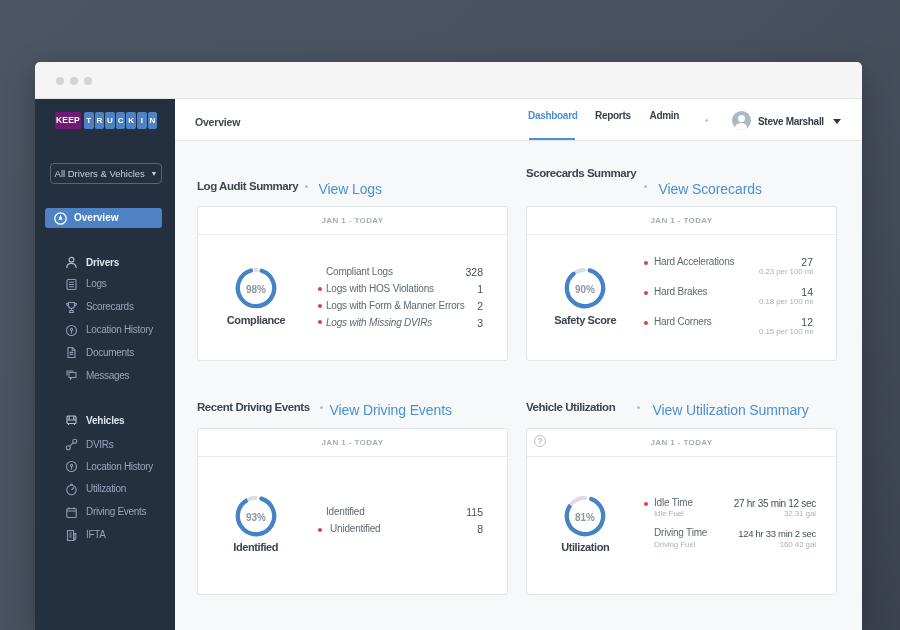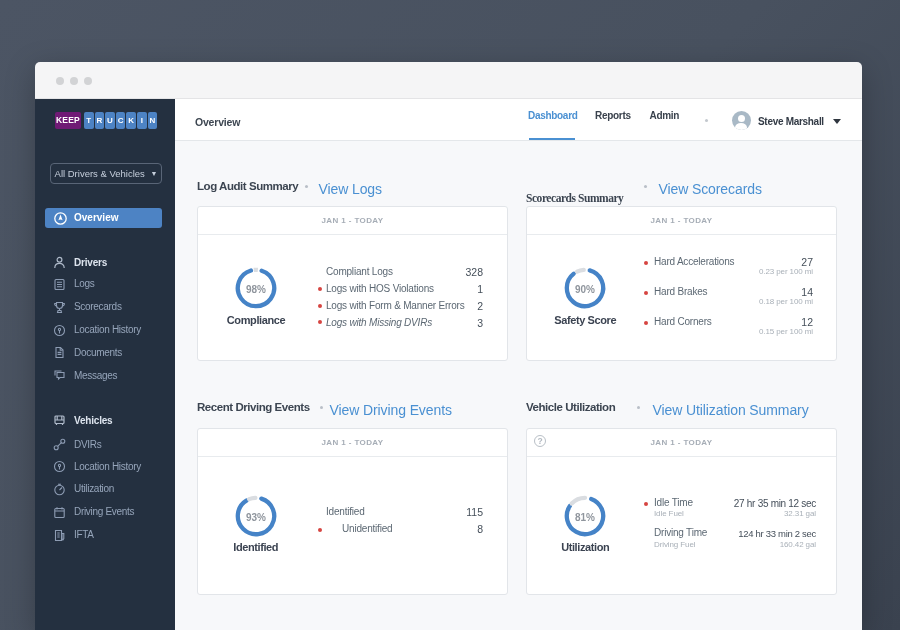--- a/index.html
+++ b/index.html
@@ -33,21 +33,21 @@
     border:1px solid #596577; border-radius:4px; color:#c6cfdc; font-size:9.5px;
     line-height:19px; text-align:center; }
   .dropdown .arr { font-size:7px; position:relative; top:-1px; margin-left:3px;}
 
   
   .activebtn { position:absolute; left:10px; top:109px; width:117px; height:20px;
     background:#4d83c4; border-radius:3px; color:#fff; font-size:10px; font-weight:bold; line-height:20px; }
   .activebtn svg { position:absolute; left:9px; top:3.5px; }
   .activebtn .t { margin-left:29px; }
 
-  .sideitem { position:absolute; left:0; width:124px; height:16px; color:#96a5ba; font-size:10px; letter-spacing:-0.3px; line-height:16px;}
+  .sideitem { position:absolute; left:12px; width:124px; height:16px; color:#96a5ba; font-size:10px; letter-spacing:-0.3px; line-height:16px;}
   .sideitem svg { position:absolute; left:18px; top:1.5px; }
   .sideitem .t { margin-left:39px; }
   .sidehead { color:#dde4ee; font-weight:bold; font-size:10px; letter-spacing:-0.2px; }
 
   
   .pagetitle { position:absolute; left:20px; top:17px; font-size:10.5px; font-weight:bold; letter-spacing:-0.2px; color:#3e4752; }
   .navlink { position:absolute; top:11px; font-size:10px; font-weight:bold; letter-spacing:-0.3px; color:#3a424d; }
   .nav-dash { color:#4a90d2; }
   .dashline { position:absolute; left:354px; top:39px; width:46px; height:2px; background:#4a90d2; }
   .navdot { position:absolute; left:530px; top:20px; width:3px; height:3px; border-radius:50%; background:#c3c8ce; }
@@ -205,21 +205,21 @@
           <div class="bodyp"></div>
         </div>
       <div class="uname">Steve Marshall</div>
       <div class="caret"></div>
     </div>
 
     <div class="sechead" style="left:22px; top:81px;">Log Audit Summary</div>
     <div class="secdot" style="left:129.5px; top:86px;"></div>
     <div class="seclink" style="left:143.5px; top:82px;">View Logs</div>
 
-    <div class="sechead" style="left:351px; top:93px;font-family:Liberation Serif, serif;">Scorecards Summary</div>
+    <div class="sechead" style="left:351px; top:68px;">Scorecards Summary</div>
     <div class="secdot" style="left:469px; top:86px;"></div>
     <div class="seclink" style="left:483.5px; top:82px;">View Scorecards</div>
 
     <div class="sechead" style="left:22px; top:302px;">Recent Driving Events</div>
     <div class="secdot" style="left:144.5px; top:307px;"></div>
     <div class="seclink" style="left:154.5px; top:303px;">View Driving Events</div>
 
     <div class="sechead" style="left:351px; top:302px;">Vehicle Utilization</div>
     <div class="secdot" style="left:462px; top:307px;"></div>
     <div class="seclink" style="left:477.5px; top:303px;">View Utilization Summary</div>
@@ -280,21 +280,21 @@
         <g transform="translate(24,24)">
           <path id="a3" fill="none" stroke="#4583c7" stroke-width="4.3" stroke-linecap="round" d="M 5.32 -17.40 A 18.2 18.2 0 1 1 -9.64 -15.43"></path>
           <path id="g3" fill="none" stroke="#dadde1" stroke-width="4.3" stroke-linecap="round" d="M -6.82 -16.87 A 18.2 18.2 0 0 1 -0.64 -18.19"></path>
         </g>
         <text x="24" y="28.5" text-anchor="middle" class="donutpct">93%</text>
       </svg>
       <div class="donutlabel" style="left:-2.3px; top:112px;">Identified</div>
       <div class="lrow" style="left:128px; top:77.5px;">Identified</div>
       <div class="lnum" style="right:24px; top:77.5px;">115</div>
       <div class="bullet" style="left:120px; top:99.2px;"></div>
-      <div class="lrow" style="left:144px; top:94px;">Unidentified</div>
+      <div class="lrow" style="left:132px; top:94px;">Unidentified</div>
       <div class="lnum" style="right:24px; top:94px;">8</div>
     </div>
 
     <div class="card" style="left:351px; top:328.5px; height:167px;">
       <div class="cardhead">JAN 1 - TODAY</div>
       <div class="qmark">?</div>
       <svg width="48" height="48" viewBox="0 0 48 48" style="position:absolute; left:34.2px; top:63px;">
         <g transform="translate(24,24)">
           <path id="a4" fill="none" stroke="#4583c7" stroke-width="4.3" stroke-linecap="round" d="M 6.22 -17.10 A 18.2 18.2 0 1 1 -15.26 -9.91"></path>
           <path id="g4" fill="none" stroke="#dadde1" stroke-width="4.3" stroke-linecap="round" d="M -13.31 -12.41 A 18.2 18.2 0 0 1 0.00 -18.20"></path>

